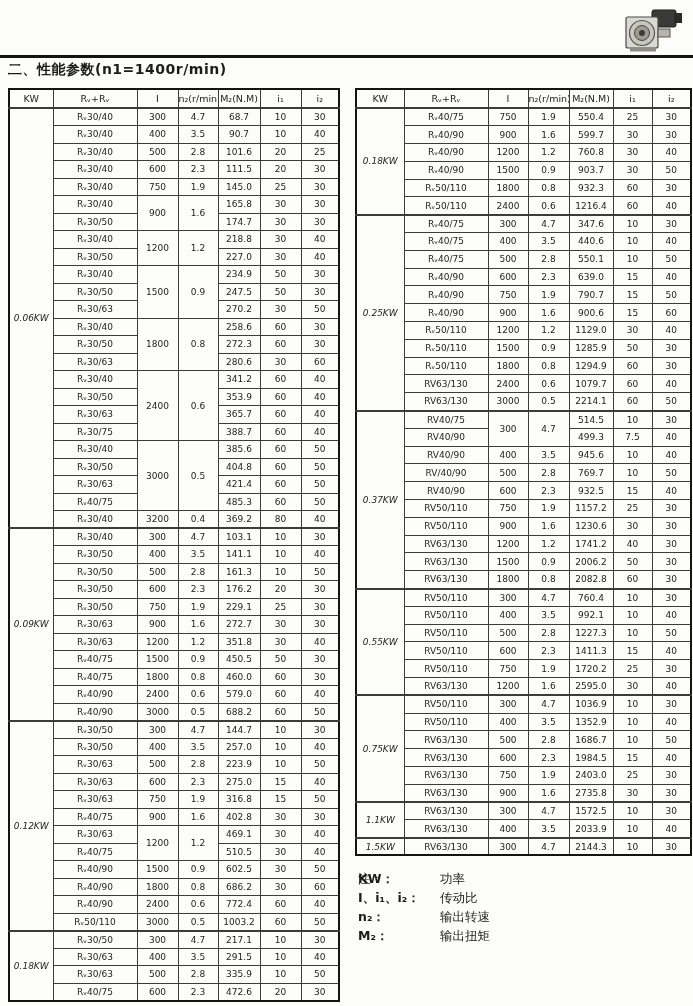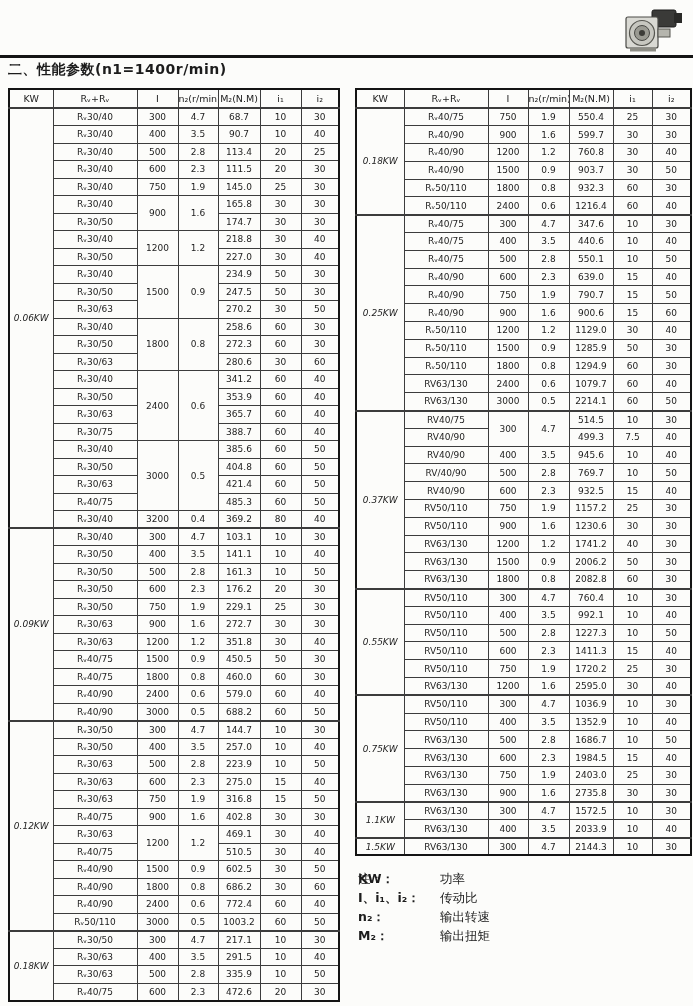--- a/index.html
+++ b/index.html
@@ -83,21 +83,21 @@
           <td class="i-cell">400</td>
           <td class="n2-cell">3.5</td>
           <td class="m2-cell">90.7</td>
           <td class="i1-cell">10</td>
           <td class="i2-cell">40</td>
         </tr>
         <tr>
           <td class="model-cell">Rᵥ30/40</td>
           <td class="i-cell">500</td>
           <td class="n2-cell">2.8</td>
-          <td class="m2-cell">113.4</td>
+          <td class="m2-cell">101.6</td>
           <td class="i1-cell">20</td>
           <td class="i2-cell">25</td>
         </tr>
         <tr>
           <td class="model-cell">Rᵥ30/40</td>
           <td class="i-cell">600</td>
           <td class="n2-cell">2.3</td>
           <td class="m2-cell">111.5</td>
           <td class="i1-cell">20</td>
           <td class="i2-cell">30</td>

